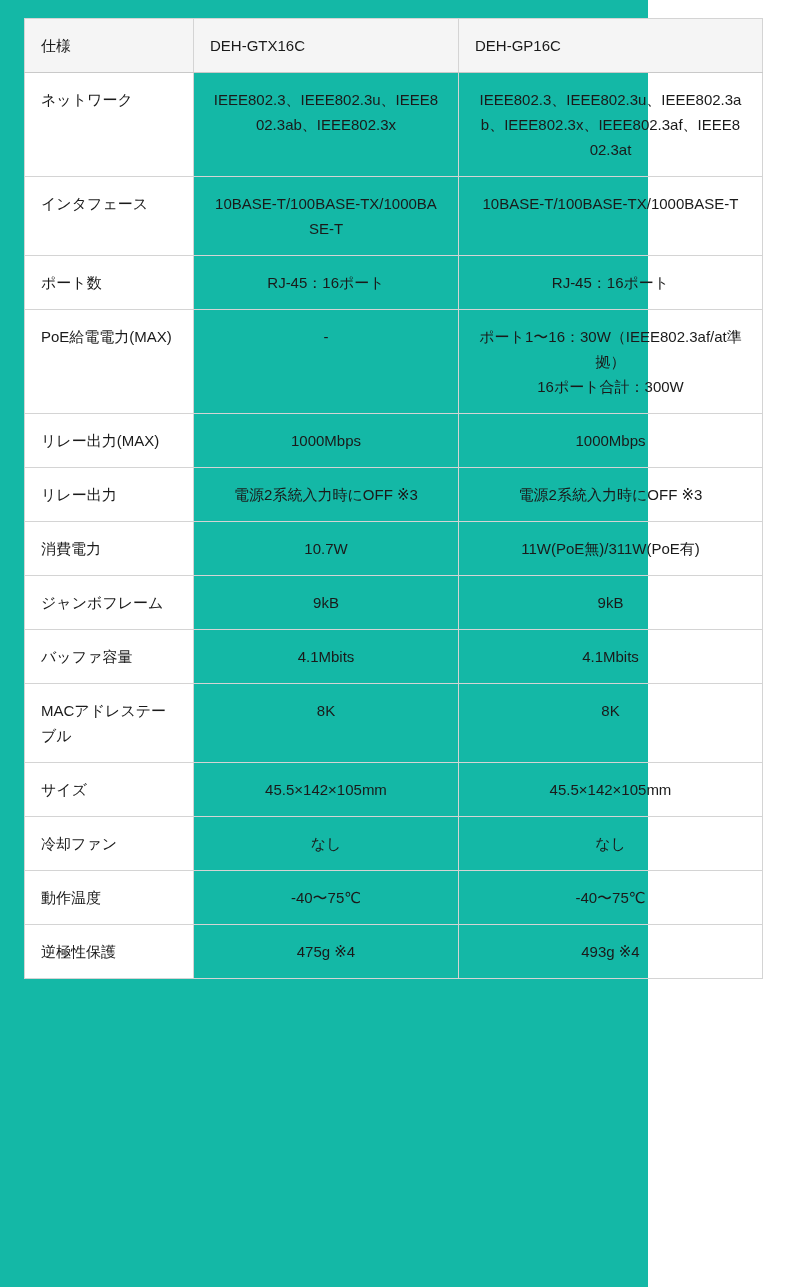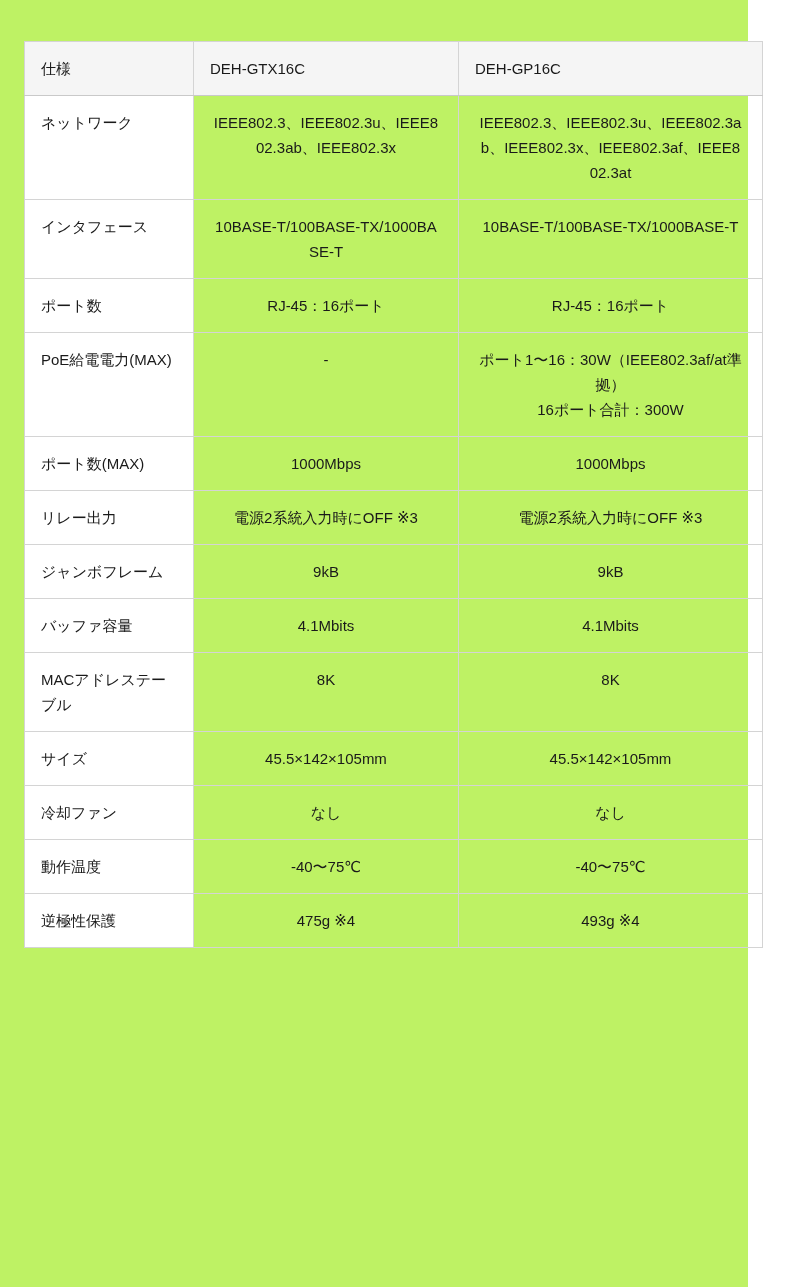--- a/index.html
+++ b/index.html
@@ -3,25 +3,25 @@
 <meta charset="utf-8">
 <style>
   html, body {
     margin: 0;
     padding: 0;
     background: #ffffff;
     font-family: "Liberation Sans", "DejaVu Sans", sans-serif;
     color: #1a1a1a;
   }
   .page {
-    width: 748px;
+    width: 648px;
     min-height: 1287px;
     box-sizing: border-box;
-    padding: 41px 38px 30px 24px;
-    background: #bef264;
+    padding: 18px 38px 30px 24px;
+    background: #14b8a6;
   }
   table.spec-table {
     width: 738px;
     border-collapse: collapse;
     table-layout: fixed;
     font-size: 15px;
     line-height: 25px;
   }
   table.spec-table th,
   table.spec-table td {
@@ -89,32 +89,37 @@
 
 
   <tr>
     <th class="row-label">PoE給電電力(MAX)</th>
     <td>-</td>
     <td>ポート1〜16：30W（IEEE802.3af/at準拠）
 16ポート合計：300W</td>
   </tr>
 
   <tr>
-    <th class="row-label">ポート数(MAX)</th>
+    <th class="row-label">リレー出力(MAX)</th>
     <td>1000Mbps</td>
     <td>1000Mbps</td>
   </tr>
 
 
   <tr>
     <th class="row-label">リレー出力</th>
     <td>電源2系統入力時にOFF ※3</td>
     <td>電源2系統入力時にOFF ※3</td>
   </tr>
 
+  <tr>
+    <th class="row-label">消費電力</th>
+    <td>10.7W</td>
+    <td>11W(PoE無)/311W(PoE有)</td>
+  </tr>
 
   <tr>
     <th class="row-label">ジャンボフレーム</th>
     <td>9kB</td>
     <td>9kB</td>
   </tr>
 
   <tr>
     <th class="row-label">バッファ容量</th>
     <td>4.1Mbits</td>

